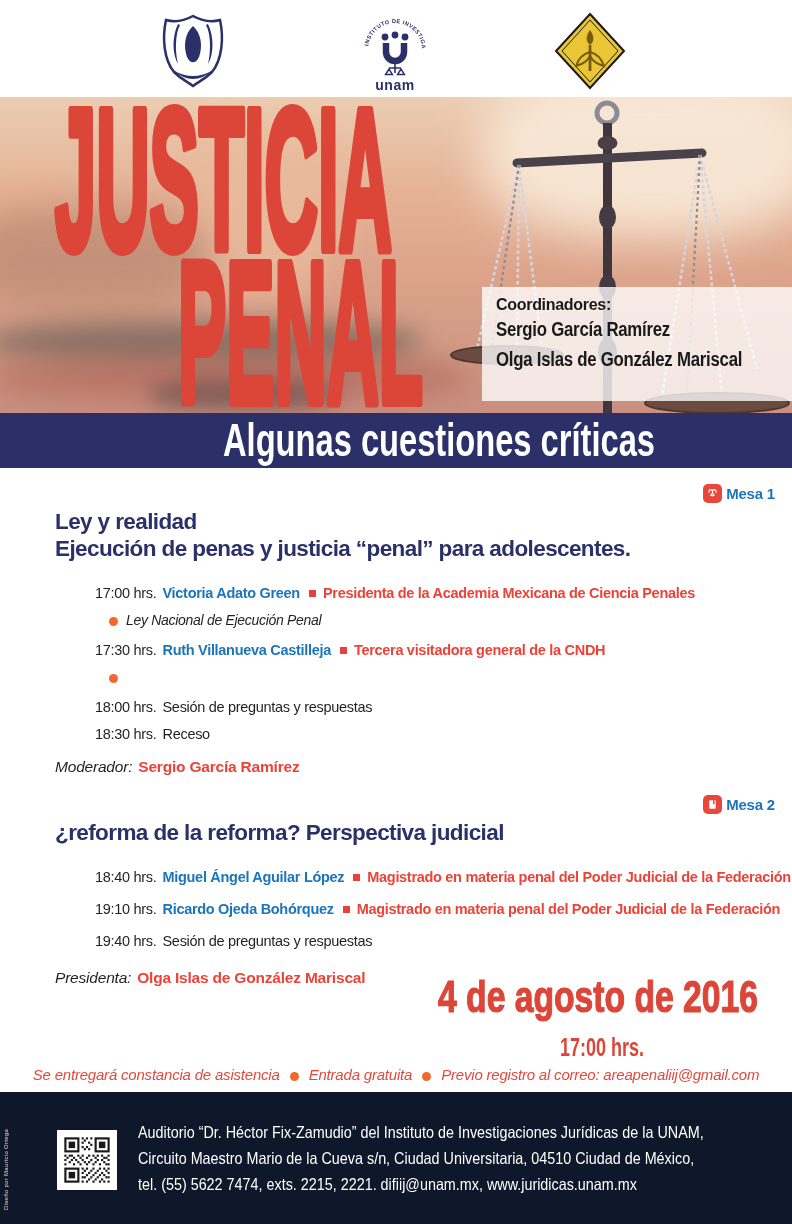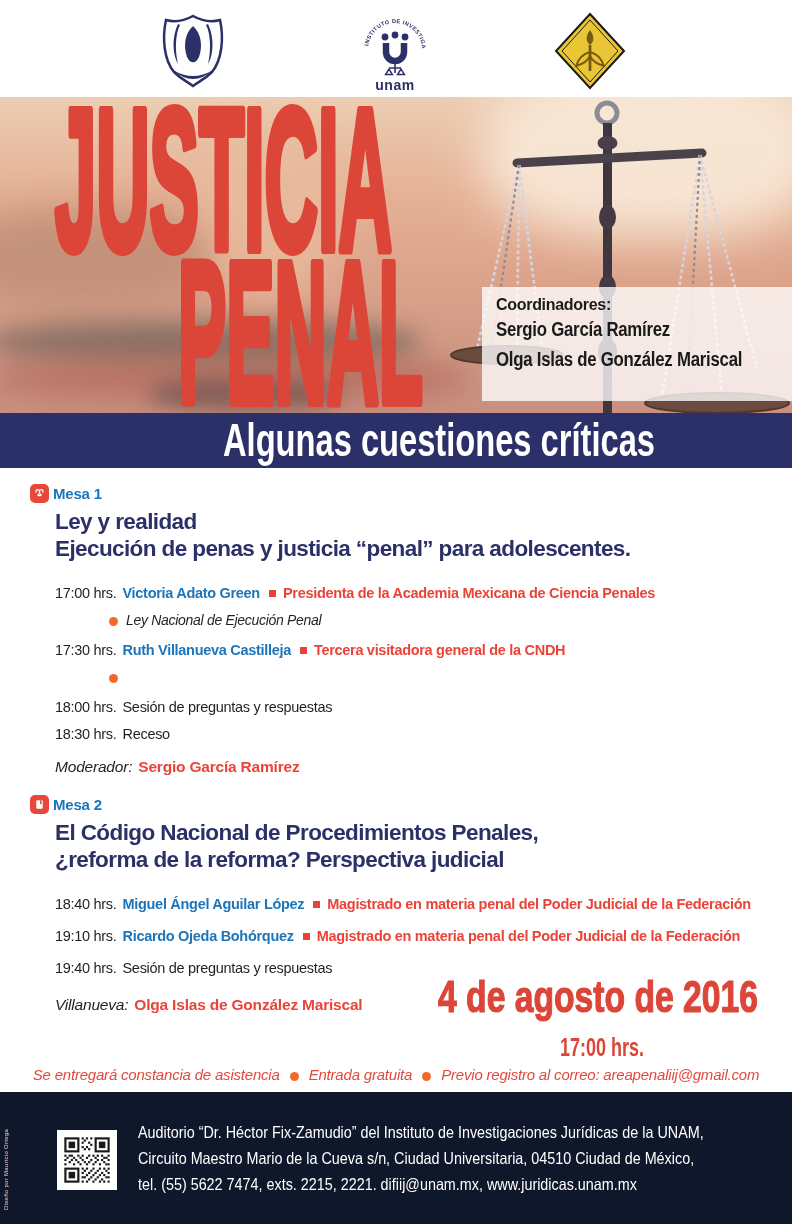--- a/index.html
+++ b/index.html
@@ -30,28 +30,28 @@
   .coord-label{font-size:16px;font-weight:bold;color:#1a1a1a;letter-spacing:-0.3px;}
   .coord-name{font-size:20px;font-weight:bold;color:#1a1a1a;line-height:30px;white-space:nowrap;
               transform:scaleX(0.84);transform-origin:left;letter-spacing:-0.3px;}
 
   
   .band{position:absolute;top:413px;left:0;width:792px;height:55px;background:#2B3168;padding-left:43px;}
 
   
   .mesa{position:absolute;left:30px;width:745px;}
   .mesa1{top:484px;} .mesa2{top:795px;}
-  .mesa-head{display:flex;align-items:center;gap:4px;height:19px;}
+  .mesa-head{display:flex;align-items:center;gap:4px;height:19px;justify-content:flex-end;}
   .mesa-icon{width:19px;height:19px;background:#E8473C;border-radius:5px;flex:0 0 auto;
              display:flex;align-items:center;justify-content:center;}
   .mesa-label{color:#1C75BB;font-weight:bold;font-size:15px;letter-spacing:-0.2px;}
   .mesa-title{margin:5px 0 0 25px;color:#2B3168;font-weight:bold;font-size:22.5px;
               line-height:27px;letter-spacing:-0.6px;}
   .sched{margin:23px 0 0 25px;font-size:14.5px;letter-spacing:-0.3px;}
-  .row{margin-bottom:9px;white-space:nowrap;height:18px;}
+  .row{margin-bottom:9px;white-space:nowrap;height:18px;margin-left:40px;}
   .time{color:#231F20;margin-right:6px;}
   .speaker{color:#1C75BB;font-weight:bold;}
   .sqsep{display:inline-block;width:7px;height:7px;background:#E8403A;margin:0 7px 1px 9px;}
   .role{color:#EC4338;font-weight:bold;}
   .topicrow{margin:3px 0 13px 54px;height:17px;white-space:nowrap;}
   .dot{display:inline-block;width:9px;height:9px;border-radius:50%;background:#F26A2B;
        margin-right:8px;vertical-align:-1px;}
   .topic{font-style:italic;font-size:14px;color:#231F20;}
   .moderator{margin:14px 0 0 25px;font-size:15.5px;letter-spacing:-0.2px;}
   .mod-label{font-style:italic;color:#231F20;}
@@ -203,36 +203,35 @@
     <div class="mesa-head">
       <span class="mesa-icon">
         <svg width="13" height="13" viewBox="0 0 20 20">
             <rect x="5" y="3.5" width="10" height="13" rx="1.5" fill="#fff"></rect>
             <rect x="10.8" y="3.5" width="2.4" height="6" fill="#E8473C"></rect>
           </svg>
       </span>
       <span class="mesa-label">Mesa 2</span>
     </div>
     <div class="mesa-title">
-      <div>El Código Nacional de Procedimientos Penales,</div>
       <div>¿reforma de la reforma? Perspectiva judicial</div>
     </div>
     <div class="sched">
       <div class="row">
         <span class="time">18:40 hrs.</span><span class="speaker">Miguel Ángel Aguilar López</span><span class="sqsep"></span><span class="role">Magistrado en materia penal del Poder Judicial de la Federación</span>
       </div>
       <div class="row">
         <span class="time">19:10 hrs.</span><span class="speaker">Ricardo Ojeda Bohórquez</span><span class="sqsep"></span><span class="role">Magistrado en materia penal del Poder Judicial de la Federación</span>
       </div>
       <div class="row">
         <span class="time">19:40 hrs.</span><span>Sesión de preguntas y respuestas</span>
       </div>
     </div>
     <div class="moderator">
-      <span class="mod-label">Villanueva:</span><span class="mod-name">Olga Islas de González Mariscal</span>
+      <span class="mod-label">Presidenta:</span><span class="mod-name">Olga Islas de González Mariscal</span>
     </div>
   </div>
 
   <svg class="date-svg" viewBox="0 0 345 90">
     <text x="8" y="40" font-size="45" font-weight="bold" textLength="320" lengthAdjust="spacingAndGlyphs" fill="#DC4638" stroke="#DC4638" stroke-width="1.2" paint-order="stroke">4 de agosto de 2016</text>
     <text x="172" y="84" text-anchor="middle" font-size="25" font-weight="bold" textLength="84" lengthAdjust="spacingAndGlyphs" fill="#DC4638">17:00 hrs.</text>
   </svg>
 
   <div class="notice">
     <span>Se entregará constancia de asistencia</span><span class="dot"></span><span>Entrada gratuita</span><span class="dot"></span><span>Previo registro al correo: areapenaliij@gmail.com</span>

